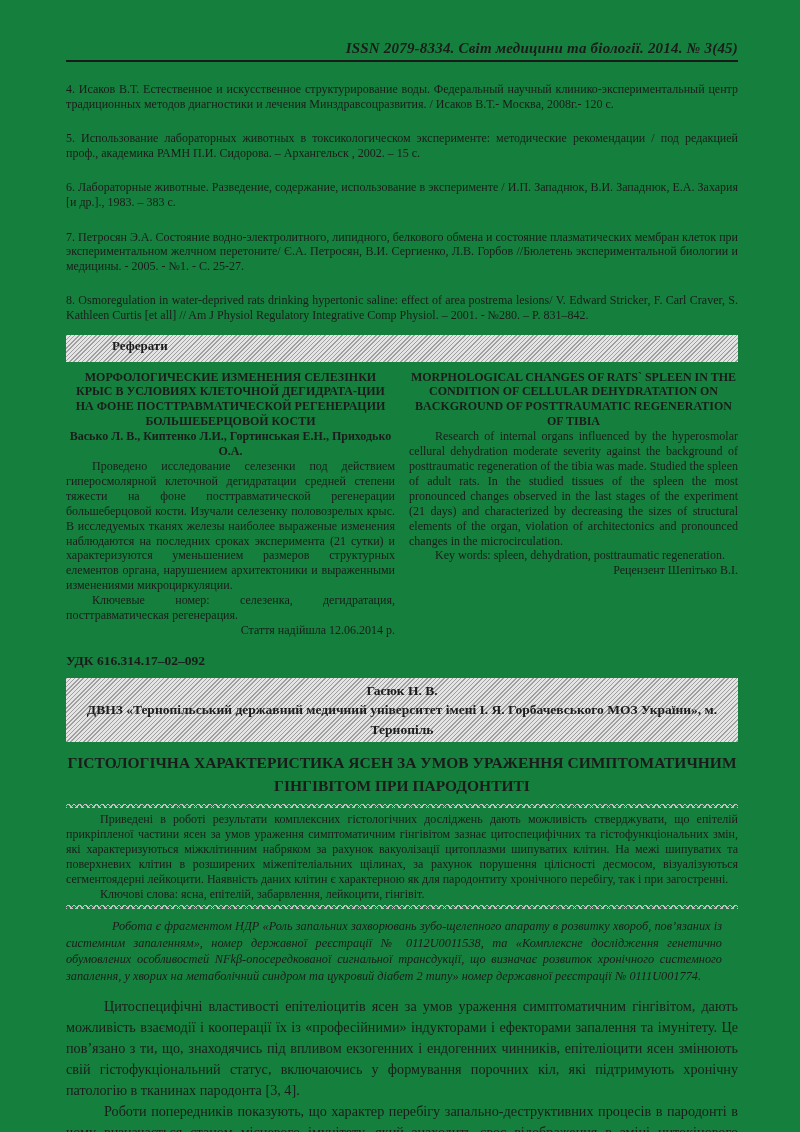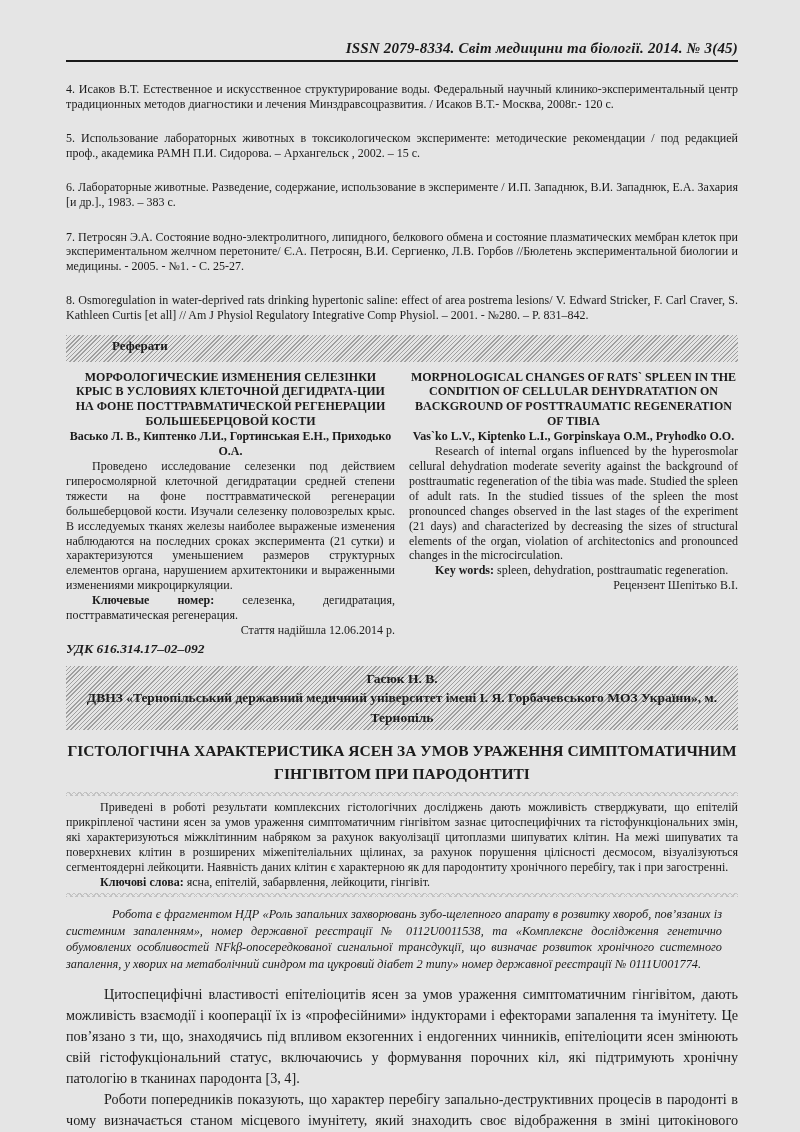--- a/index.html
+++ b/index.html
@@ -1,20 +1,20 @@
 <!DOCTYPE html>
 <html><head>
 <meta charset="utf-8">
 <style>
   * { margin: 0; padding: 0; box-sizing: border-box; }
   html, body { background: #ffffff; }
   .page {
     width: 800px;
     height: 1132px;
-    background: #e5e5e5;
+    background: #15803d;
     color: #1b1b1b;
     font-family: "Liberation Serif", "DejaVu Serif", serif;
     padding: 40px 62px 0 66px;
     position: relative;
     overflow: hidden;
   }
   
   .journal-header {
     text-align: right;
     font-weight: bold;
@@ -49,23 +49,23 @@
     display: flex;
     gap: 14px;
     margin-top: 8px;
   }
   .abstract-col { flex: 1 1 0; font-size: 12px; line-height: 14.9px; }
   .abstract-col .a-title { text-align: center; font-weight: bold; }
   .abstract-col .a-authors { text-align: center; font-weight: bold; }
   .abstract-col .a-body { text-align: justify; text-indent: 26px; }
   .abstract-col .a-keywords { text-align: justify; text-indent: 26px; }
   .abstract-col .a-sign { text-align: right; }
-  .kw-label { font-weight: bold; }
+  .kw-label { font-weight: normal; }
   
-  .udk { margin-top: 3px; font-weight: bold; font-size: 13.5px; font-style: italic; }
+  .udk { margin-top: 15px; font-weight: bold; font-size: 13.5px; }
   .author-block {
     margin-top: 9px;
     text-align: center;
     font-weight: bold;
     font-size: 13.5px;
     line-height: 19.5px;
     padding: 3px 16px;
   }
   
   .article-title {
@@ -139,21 +139,20 @@
   <div class="abstract-cols">
     <div class="abstract-col">
       <div class="a-title">МОРФОЛОГИЧЕСКИЕ ИЗМЕНЕНИЯ СЕЛЕЗІНКИ КРЫС В УСЛОВИЯХ КЛЕТОЧНОЙ ДЕГИДРАТА-ЦИИ НА ФОНЕ ПОСТТРАВМАТИЧЕСКОЙ РЕГЕНЕРАЦИИ БОЛЬШЕБЕРЦОВОЙ КОСТИ</div>
       <div class="a-authors">Васько Л. В., Киптенко Л.И., Гортинськая Е.Н., Приходько О.А.</div>
       <div class="a-body">Проведено исследование селезенки под действием гиперосмолярной клеточной дегидратации средней степени тяжести на фоне посттравматической регенерации большеберцовой кости. Изучали селезенку половозрелых крыс. В исследуемых тканях железы наиболее выраженые изменения наблюдаются на последних сроках эксперимента (21 сутки) и характеризуются уменьшением размеров структурных елементов органа, нарушением архитектоники и выраженными изменениями микроциркуляции.</div>
       <div class="a-keywords"><span class="kw-label">Ключевые номер:</span><span> селезенка, дегидратация, посттравматическая регенерация.</span></div>
       <div class="a-sign">Стаття надійшла 12.06.2014 р.</div>
     </div>
     <div class="abstract-col">
       <div class="a-title">MORPHOLOGICAL CHANGES OF RATS` SPLEEN IN THE CONDITION OF CELLULAR DEHYDRATATION ON BACKGROUND OF POSTTRAUMATIC REGENERATION OF TIBIA</div>
-      <div class="a-authors">Vas`ko L.V., Kiptenko L.I., Gorpinskaya O.M., Pryhodko O.O.</div>
       <div class="a-body">Research of internal organs influenced by the hyperosmolar cellural dehydration moderate severity against the background of posttraumatic regeneration of the tibia was made. Studied the spleen of adult rats. In the studied tissues of the spleen the most pronounced changes observed in the last stages of the experiment (21 days) and characterized by decreasing the sizes of structural elements of the organ, violation of architectonics and pronounced changes in the microcirculation.</div>
       <div class="a-keywords"><span class="kw-label">Key words:</span><span> spleen, dehydration, posttraumatic regeneration.</span></div>
       <div class="a-sign">Рецензент Шепітько В.І.</div>
     </div>
   </div>
 
   <div class="udk">УДК 616.314.17–02–092</div>
 
   <div class="author-block hatch">
     <div>Гасюк Н. В.</div>

